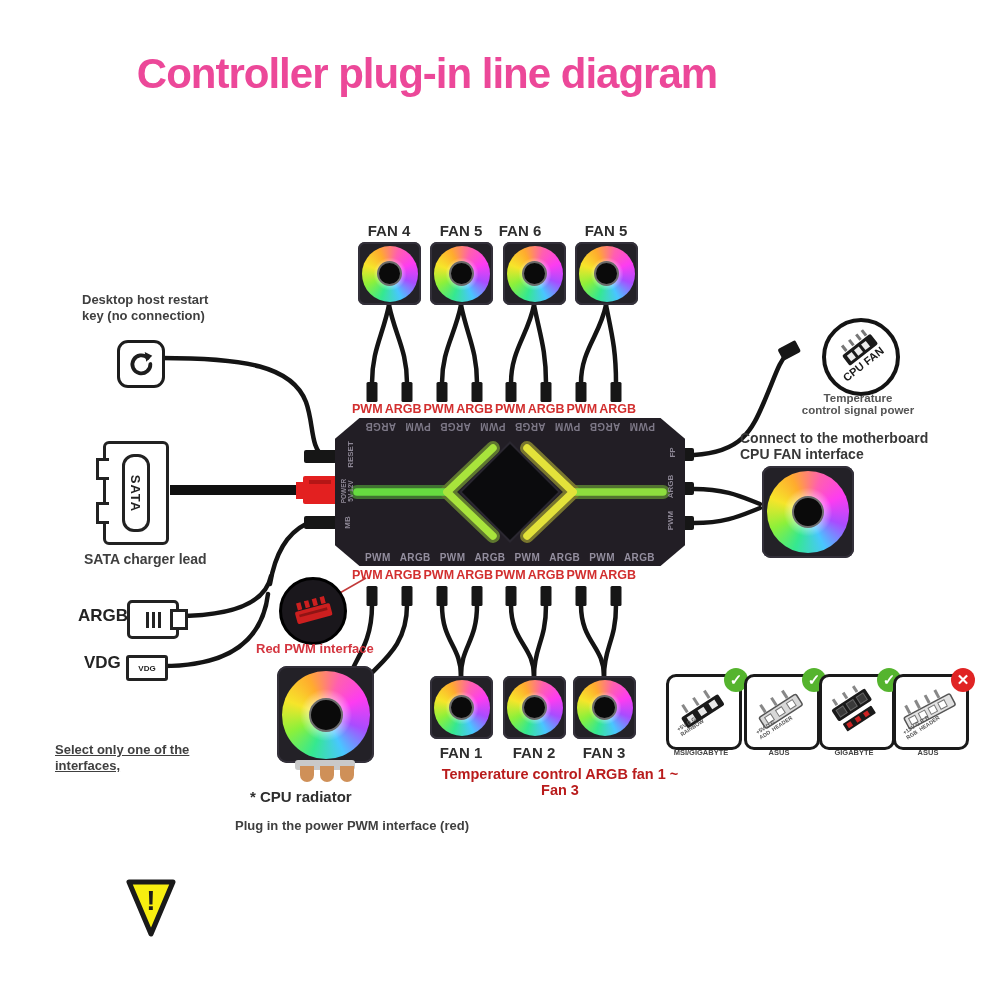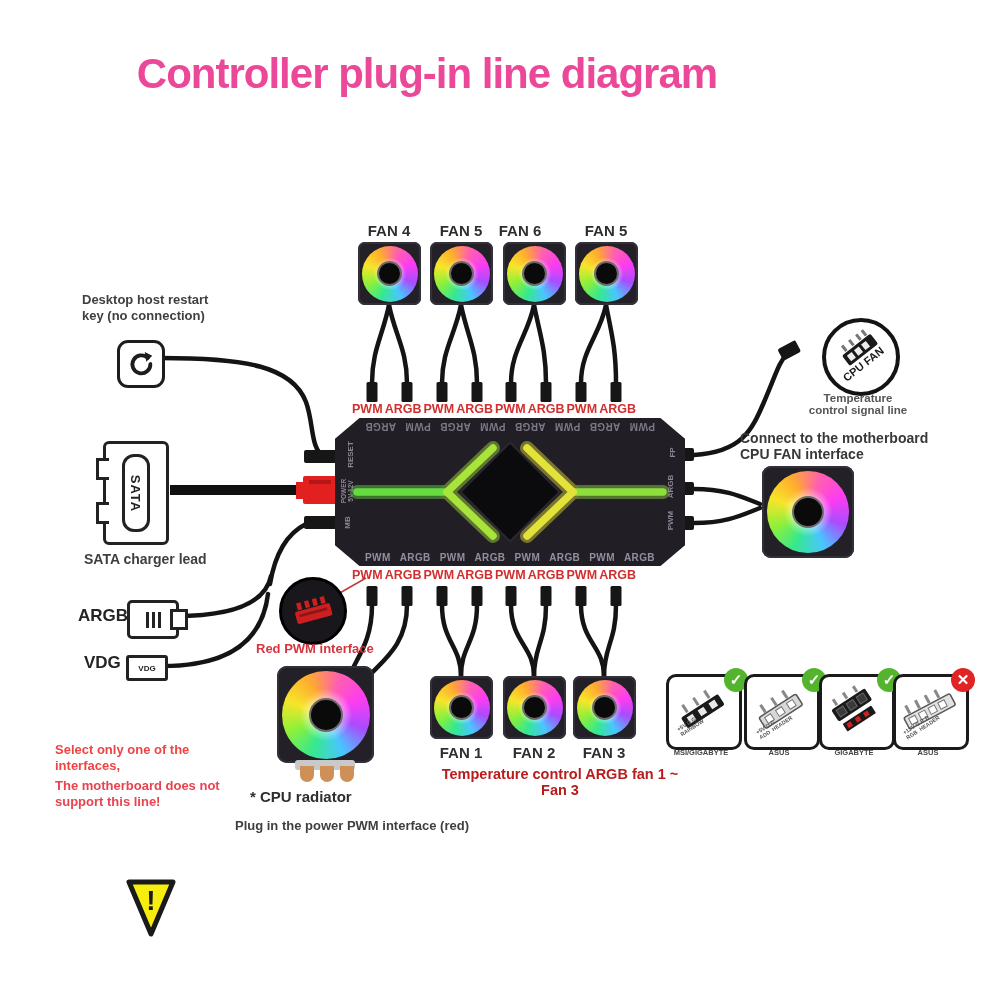--- a/index.html
+++ b/index.html
@@ -23,21 +23,21 @@
       clip-path:polygon(7% 0%,93% 0%,100% 14%,100% 86%,93% 100%,7% 100%,0% 86%,0% 14%);}
   .port-row{position:absolute;left:0;right:0;display:flex;justify-content:space-between;
       padding:0 30px;font-size:10px;font-weight:700;letter-spacing:.4px;}
   .port-row.toprow{top:3px;transform:rotate(180deg);color:#7d7887;}
   .port-row.bottomrow{bottom:3px;color:#938e9e;}
   .vlabel{position:absolute;font-size:8px;font-weight:700;color:#8d8795;transform:rotate(-90deg);
       transform-origin:center;white-space:nowrap;}
   .vlabel.small{font-size:6.5px;line-height:7px;text-align:center;}
   .red-row{display:flex;justify-content:space-between;font-size:12.5px;font-weight:700;color:#d22f2f;}
   .blabel{font-size:13px;font-weight:700;line-height:15.5px;color:#3f3f3f;}
-  .pink{color:#ef4444;}
+  .pink{color:#404040;text-decoration:underline;}
   .redtxt{color:#e8434f;}
   
   .sata-body{left:103px;top:441px;width:60px;height:98px;background:#fff;border:3px solid #222;border-radius:6px;}
   .sata-pill{position:absolute;left:16px;top:10px;width:22px;height:72px;border:3px solid #222;border-radius:12px;
      display:flex;align-items:center;justify-content:center;}
   .sata-pill span{transform:rotate(90deg);font-size:13px;font-weight:700;color:#222;letter-spacing:1px;}
   .notch{position:absolute;left:-10px;width:10px;height:16px;background:#fff;border:3px solid #222;border-right:none;}
   
   .argb-plug{left:127px;top:600px;width:46px;height:33px;border:3px solid #222;border-radius:5px;background:#fff;
      display:flex;align-items:center;justify-content:center;gap:3px;}
@@ -258,24 +258,20 @@
     <div class="argb-tail"></div>
   </div>
   <div class="abs" style="left:84px;top:653px;font-size:17px;font-weight:700;color:#242424">VDG</div>
   <div class="abs vdg-plug">
     <span>VDG</span>
   </div>
   <div class="abs blabel pink" style="left:55px;top:742px">
     <span>Select only one of the</span><br>
     <span>interfaces,</span>
   </div>
-  <div class="abs blabel redtxt" style="left:55px;top:778px">
-    <span>The motherboard does not</span><br>
-    <span>support this line!</span>
-  </div>
 
   <div class="abs pwm-badge">
     <svg width="54" height="54" viewBox="0 0 60 60">
       <g transform="rotate(-15 30 30)">
         <rect x="10" y="26" width="40" height="14" rx="2" fill="#cc1f1f"></rect>
         <rect x="14" y="17" width="5" height="8" fill="#cc1f1f"></rect>
         <rect x="23" y="17" width="5" height="8" fill="#cc1f1f"></rect>
         <rect x="32" y="17" width="5" height="8" fill="#cc1f1f"></rect>
         <rect x="41" y="17" width="5" height="8" fill="#cc1f1f"></rect>
         <rect x="14" y="30" width="32" height="3" fill="#8f1414"></rect>
@@ -325,21 +321,21 @@
         <rect x="19" y="10" width="3" height="7" fill="#777"></rect>
         <rect x="28" y="10" width="3" height="7" fill="#777"></rect>
         <rect x="37" y="10" width="3" height="7" fill="#777"></rect>
         <rect x="44" y="10" width="3" height="7" fill="#777"></rect>
       </g>
       <text x="12" y="52" transform="rotate(-38 22 46)" font-size="11" font-weight="bold" fill="#1a1a1a" font-family="Liberation Sans, sans-serif">CPU FAN</text>
     </svg>
   </div>
   <div class="abs" style="left:788px;top:392px;width:140px;text-align:center;font-size:11.5px;font-weight:700;color:#555">
     <span>Temperature</span><br>
-    <span>control signal line</span>
+    <span>control signal power</span>
   </div>
   <div class="abs" style="left:740px;top:430px;width:235px;text-align:left;font-size:14px;font-weight:700;color:#383838">
     <span>Connect to the motherboard</span><br>
     <span>CPU FAN interface</span>
   </div>
 
   <div class="fan" style="left:762px;top:466px;width:92px;height:92px;border-radius:9px">
     <div class="fan-ring" style="width:82px;height:82px"></div>
     <div class="fan-hub" style="width:28px;height:28px"></div>
   </div>

